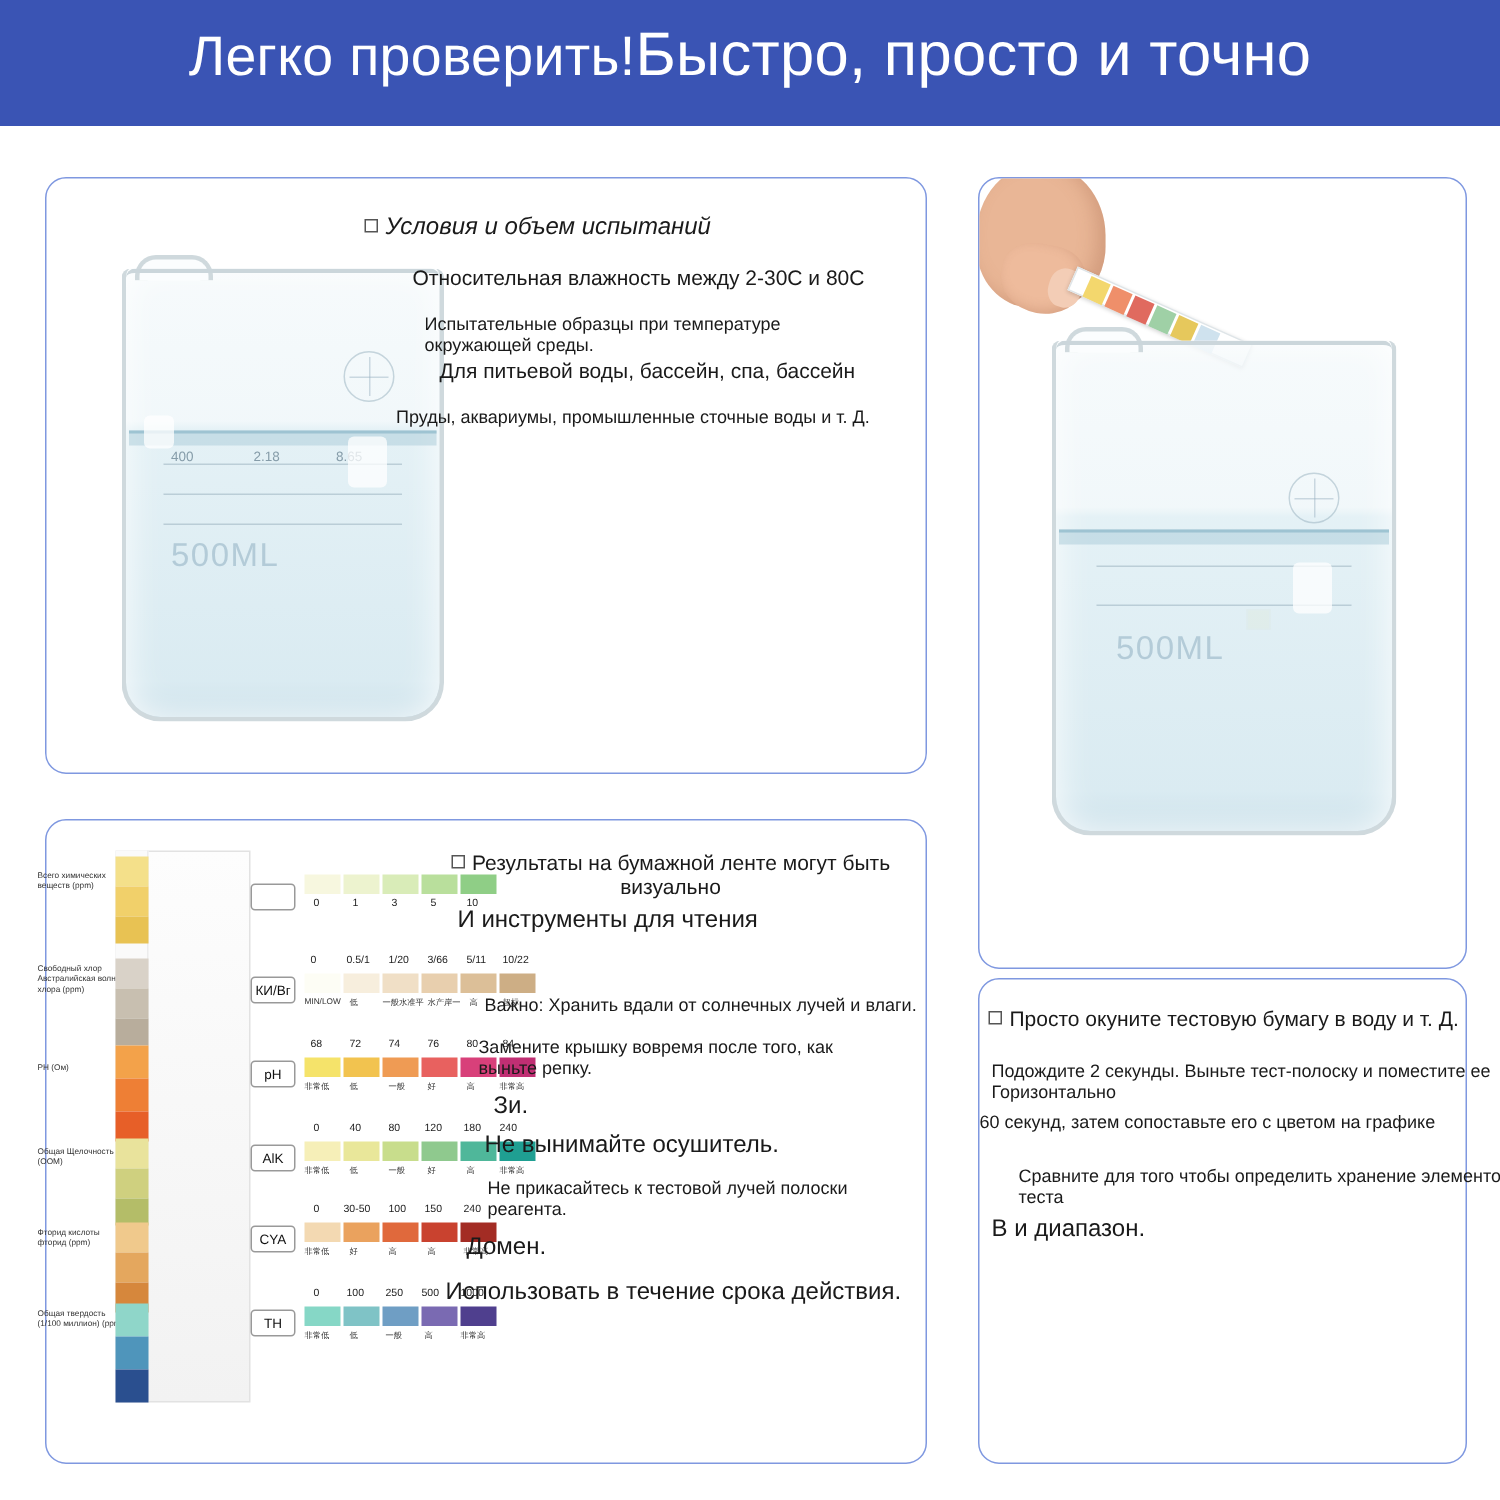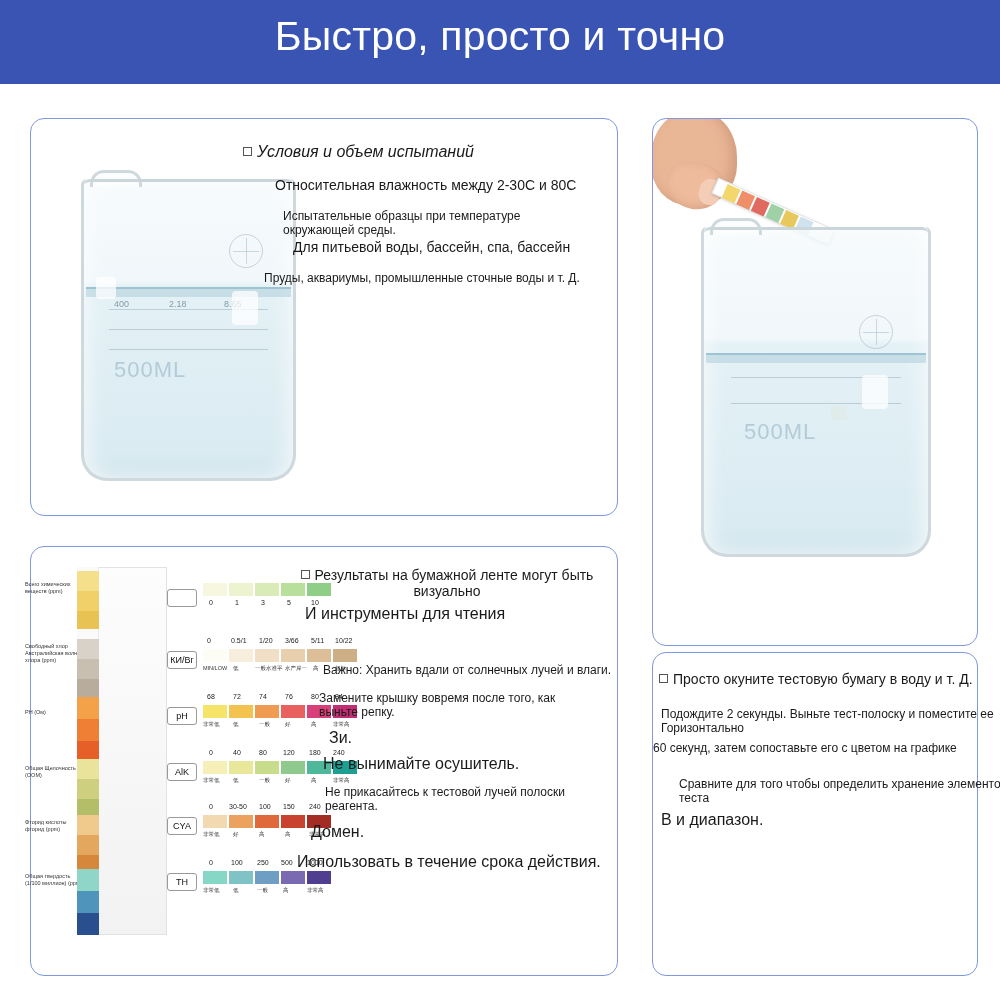--- a/index.html
+++ b/index.html
@@ -171,20 +171,21 @@
     position: absolute; font-size: 5.5px; color: #333;
   }
 </style>
 </head>
 <body>
 
 <div class="page">
 
   <div class="banner">
     <div class="banner-inner">
+      <span class="banner-title">Легко проверить!</span>
       <span class="banner-title2">Быстро, просто и точно</span>
     </div>
   </div>
   <div class="banner-underline"></div>
   <div class="banner-gap"></div>
 
   <div class="card" id="card-conditions">
 
     <div class="beaker-wrap" style="left:28px; top:28px; width:260px; height:350px;">
       <div class="beaker" style="left:22px; top:32px; width:215px; height:302px;">

